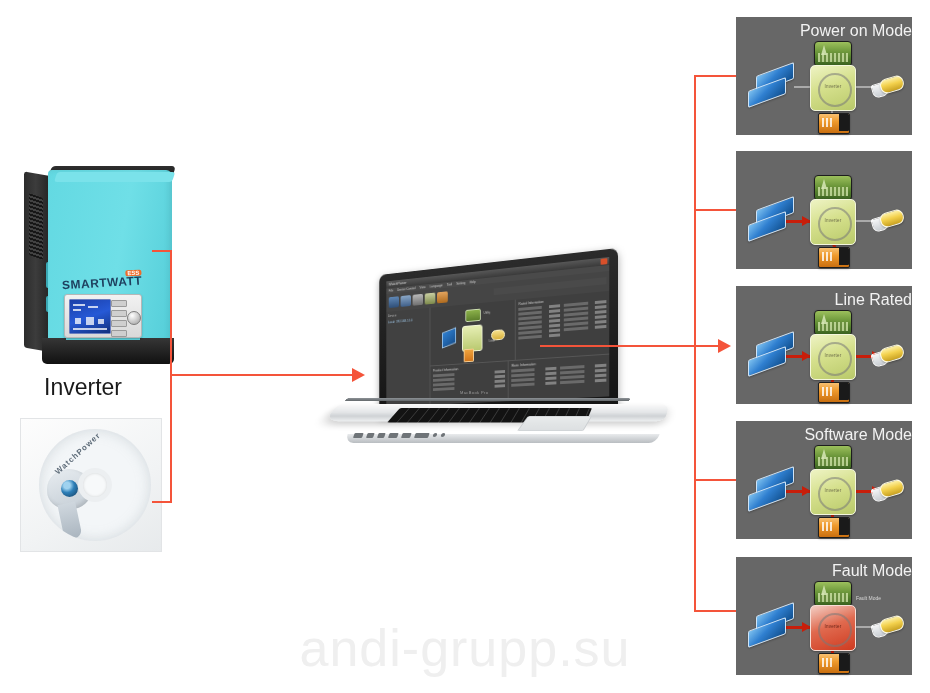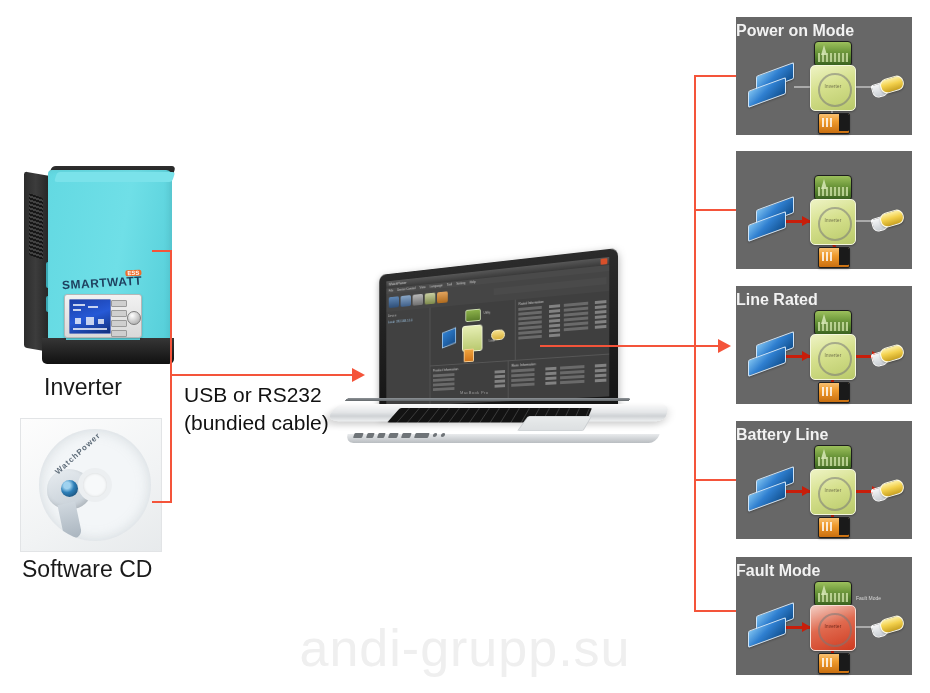--- a/index.html
+++ b/index.html
@@ -232,22 +232,22 @@
     border-top:7px solid transparent;border-bottom:7px solid transparent;
   }
 
   .conn-label{position:absolute;left:184px;top:381px;font-size:21px;color:#111;line-height:28px;white-space:nowrap;}
 
   
   .panel{
     position:absolute;left:736px;width:176px;height:118px;background:#676767;
   }
   .panel .ttl{
-    position:absolute;left:0;top:5px;width:100%;text-align:left;
-    font-size:16px;color:#f2f2f2;font-weight:bold;
+    position:absolute;left:0;top:5px;width:100%;text-align:right;
+    font-size:16px;color:#f2f2f2;
   }
   .diag{position:absolute;left:0;top:26px;width:176px;height:92px;}
 
   
   .p-inv{
     position:absolute;left:74px;top:22px;width:44px;height:44px;border-radius:5px;
     background:linear-gradient(160deg,#eef3c4 0%,#d5e08c 45%,#b9c96a 100%);
     border:1px solid #f4f7dd;
     box-shadow:0 1px 2px rgba(0,0,0,.3);
   }
@@ -379,32 +379,27 @@
       <div class="cd-swoosh s3"></div>
       <div class="cd-swoosh s2"></div>
       <div class="cd-eye">
         <div class="cd-pupil"></div>
       </div>
       <div class="cd-tail"></div>
       <div class="cd-txt">WatchPower</div>
       <div class="cd-hole"></div>
     </div>
   </div>
-  <div class="cap" id="cd-caption">Software CD</div>
 
   <div class="ln" style="left:170px;top:250px;width:2px;height:253px;"></div>
   <div class="ln" style="left:152px;top:250px;width:20px;height:2px;"></div>
   <div class="ln" style="left:152px;top:501px;width:20px;height:2px;"></div>
   <div class="ln" style="left:170px;top:374px;width:188px;height:2px;"></div>
   <div class="arrow-r" style="left:352px;top:368px;"></div>
 
-  <div class="conn-label">
-    <div>USB or RS232</div>
-    <div>(bundied cable)</div>
-  </div>
 
   <div class="laptop">
     <div class="lid">
       <div class="screen">
 
         <div class="ui-title">
           <span class="tt">WatchPower</span>
           <span class="cls"></span>
         </div>
 
@@ -678,21 +673,21 @@
       </div>
       <div class="p-bat"></div>
       <div class="p-load">
         <div class="cap2"></div>
         <div class="bulb"></div>
       </div>
     </div>
   </div>
 
   <div class="panel" style="top:421px;">
-    <div class="ttl">Battery Line</div>
+    <div class="ttl">Software Mode</div>
     <div class="diag">
       <div class="link on" style="left:42px;top:43px;width:34px;height:3px;"></div>
       <div class="ah r" style="left:66px;top:39px;"></div>
       <div class="link" style="left:95px;top:20px;width:1.5px;height:7px;"></div>
       <div class="link on" style="left:95px;top:62px;width:3px;height:10px;"></div>
       <div class="ah d" style="left:91px;top:56px;"></div>
       <div class="link on" style="left:116px;top:43px;width:30px;height:3px;"></div>
       <div class="ah r" style="left:136px;top:39px;"></div>
       <div class="p-grid"></div>
       <div class="p-pv">

